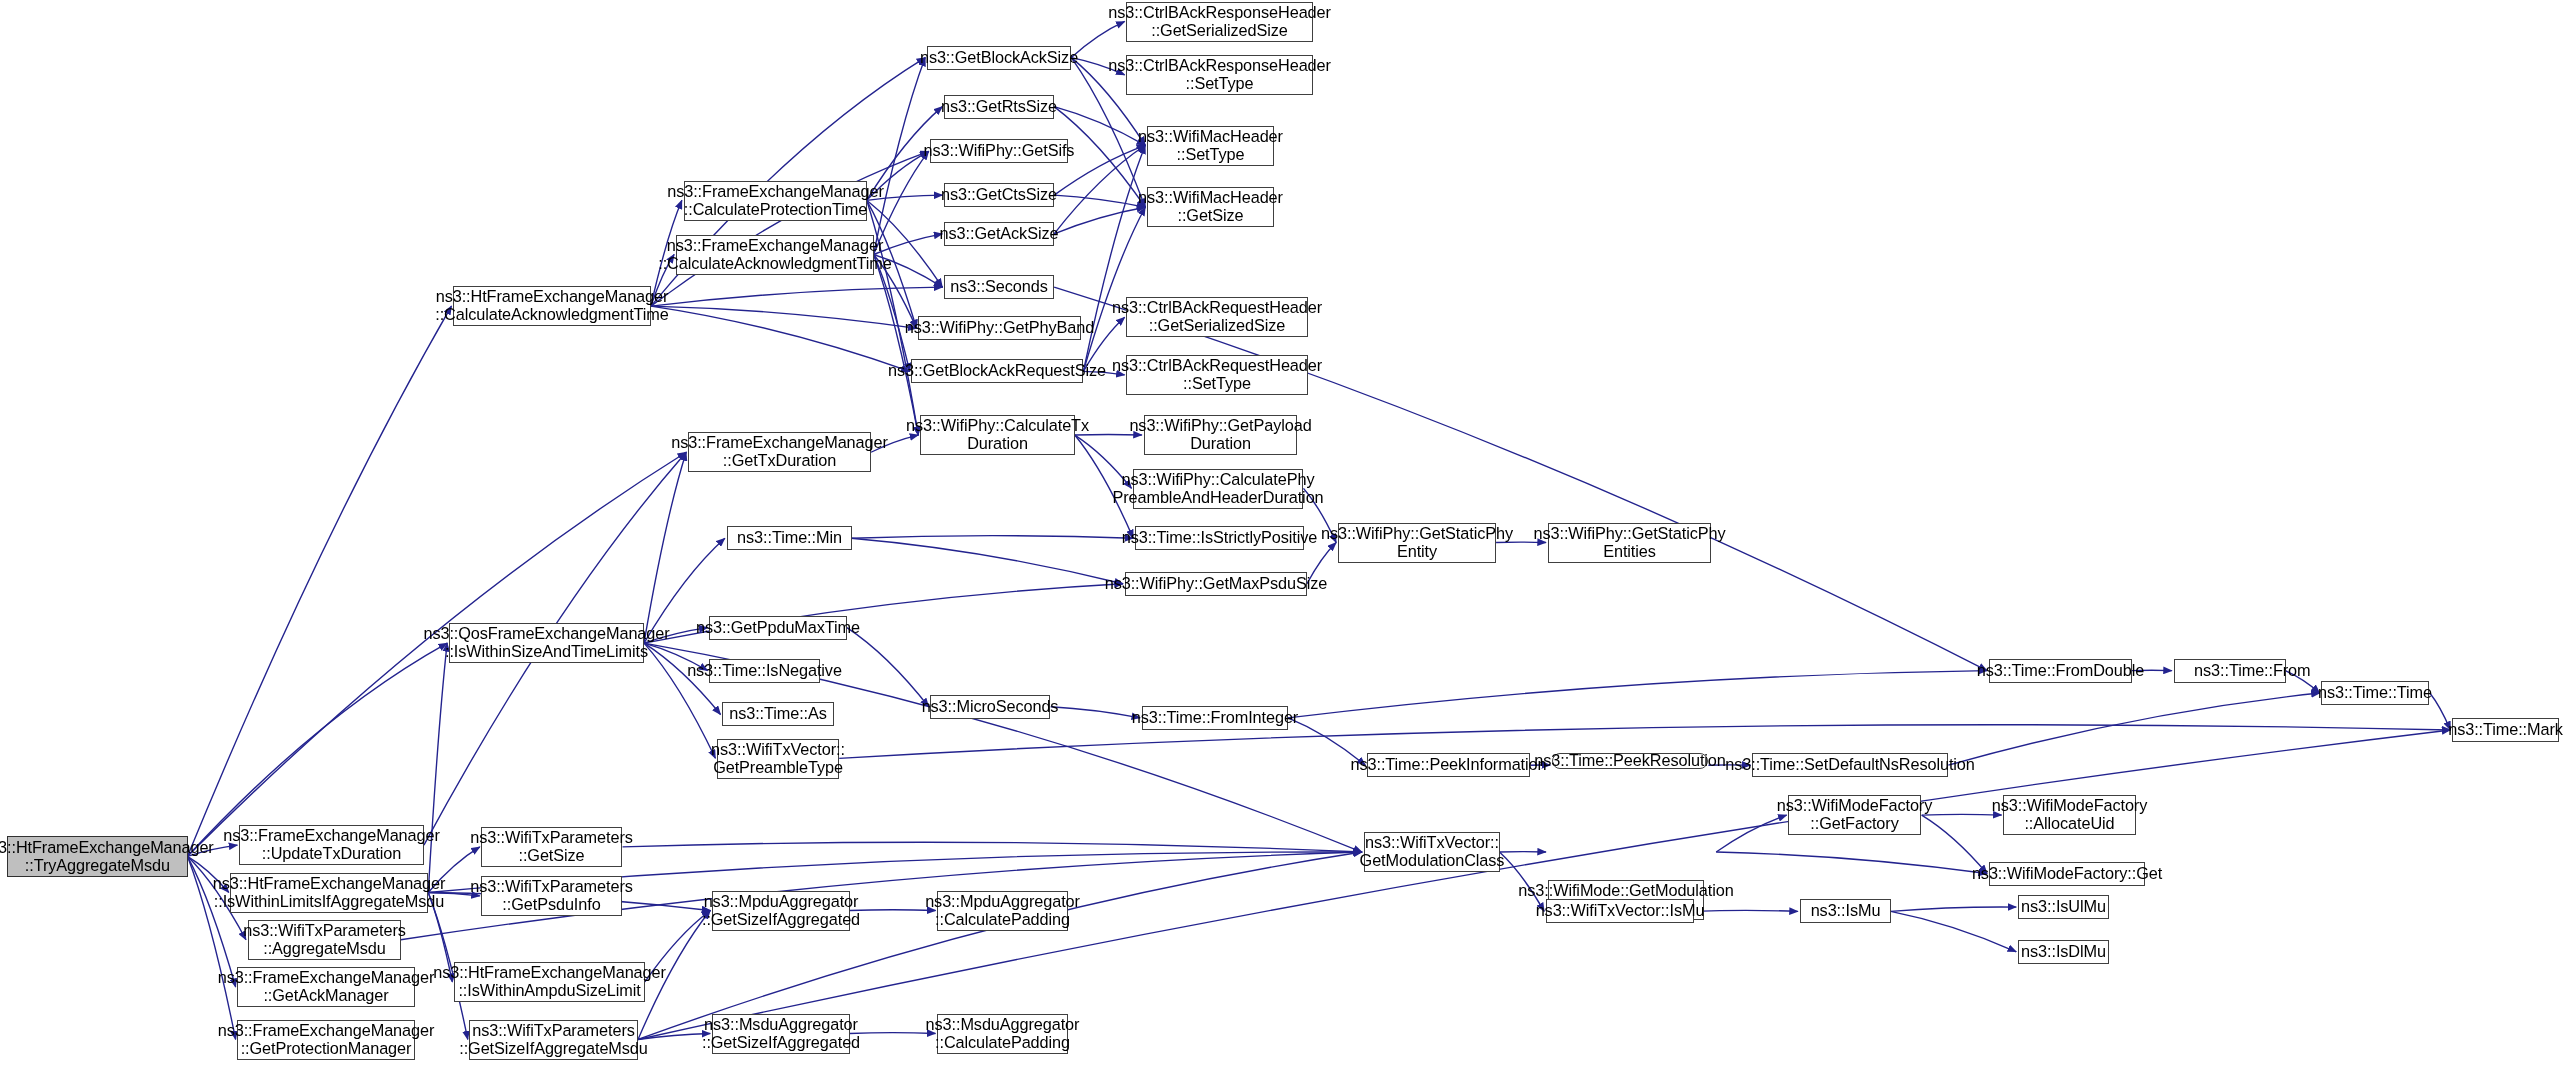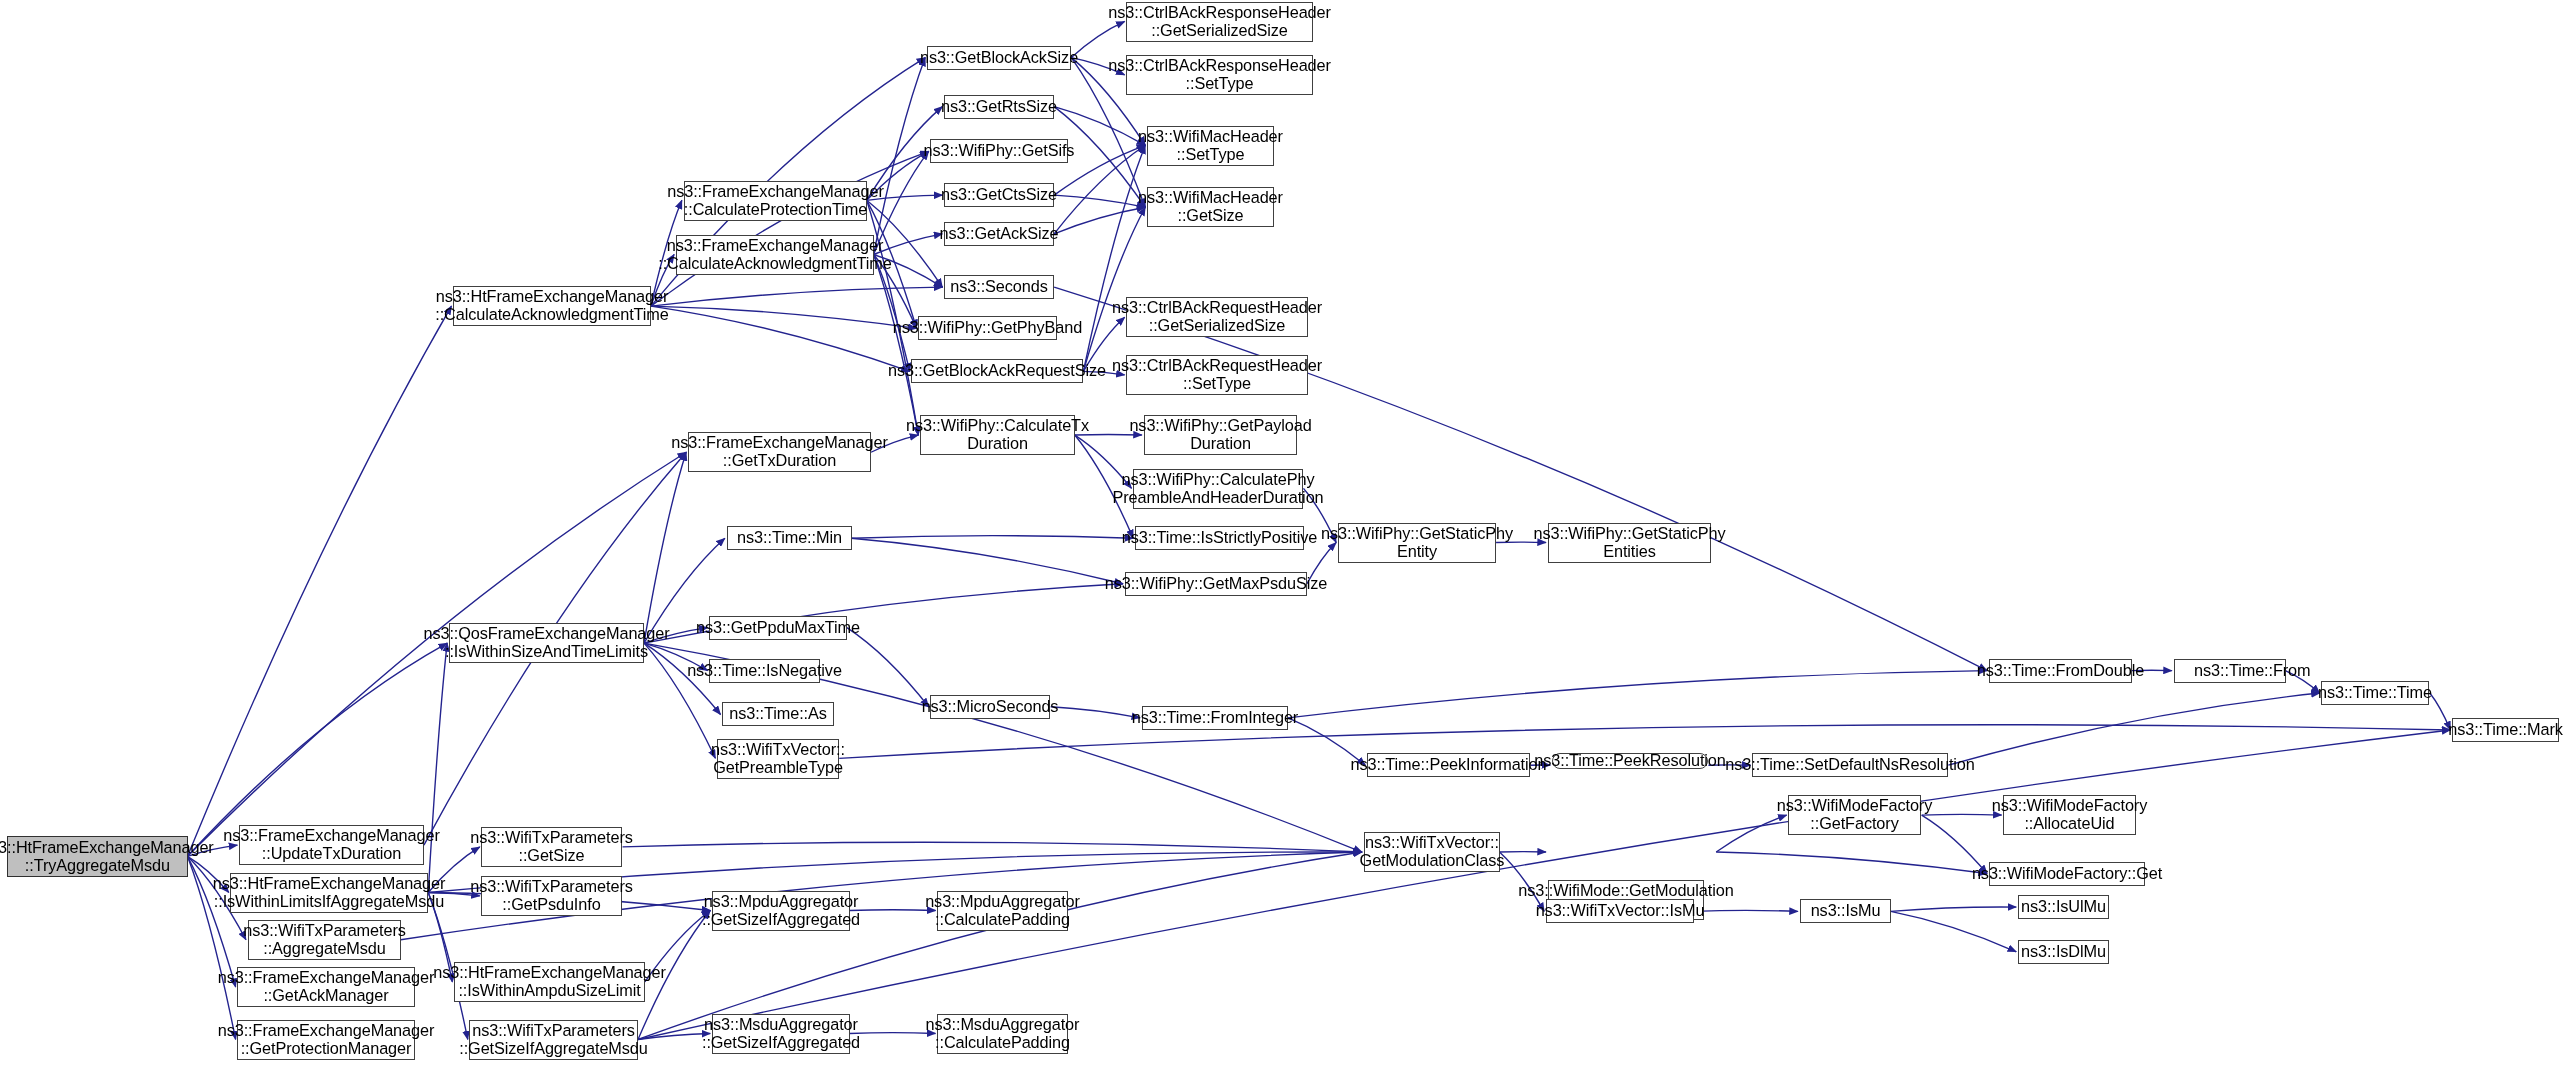--- a/index.html
+++ b/index.html
@@ -208,21 +208,21 @@
       <div class="node" style="left: 676px; top: 235px; width: 198px; height: 40px;">ns3::FrameExchangeManager
 ::CalculateAcknowledgmentTime</div>
       <div class="node" style="left: 453px; top: 286px; width: 198px; height: 40px;">ns3::HtFrameExchangeManager
 ::CalculateAcknowledgmentTime</div>
       <div class="node" style="left: 927px; top: 46px; width: 144px; height: 24px;">ns3::GetBlockAckSize</div>
       <div class="node" style="left: 944px; top: 95px; width: 110px; height: 24px;">ns3::GetRtsSize</div>
       <div class="node" style="left: 930px; top: 139px; width: 138px; height: 24px;">ns3::WifiPhy::GetSifs</div>
       <div class="node" style="left: 944px; top: 183px; width: 110px; height: 24px;">ns3::GetCtsSize</div>
       <div class="node" style="left: 944px; top: 222px; width: 110px; height: 24px;">ns3::GetAckSize</div>
       <div class="node" style="left: 944px; top: 275px; width: 110px; height: 24px;">ns3::Seconds</div>
-      <div class="node" style="left: 918px; top: 316px; width: 139px; height: 24px;">ns3::WifiPhy::GetPhyBand</div>
+      <div class="node" style="left: 918px; top: 316px; width: 163px; height: 24px;">ns3::WifiPhy::GetPhyBand</div>
       <div class="node" style="left: 911px; top: 359px; width: 172px; height: 24px;">ns3::GetBlockAckRequestSize</div>
       <div class="node" style="left: 1126px; top: 1.7px; width: 187px; height: 40px;">ns3::CtrlBAckResponseHeader
 ::GetSerializedSize</div>
       <div class="node" style="left: 1126px; top: 55px; width: 187px; height: 40px;">ns3::CtrlBAckResponseHeader
 ::SetType</div>
       <div class="node" style="left: 1147px; top: 126px; width: 127px; height: 40px;">ns3::WifiMacHeader
 ::SetType</div>
       <div class="node" style="left: 1147px; top: 187px; width: 127px; height: 40px;">ns3::WifiMacHeader
 ::GetSize</div>
       <div class="node" style="left: 1126px; top: 297px; width: 182px; height: 40px;">ns3::CtrlBAckRequestHeader

